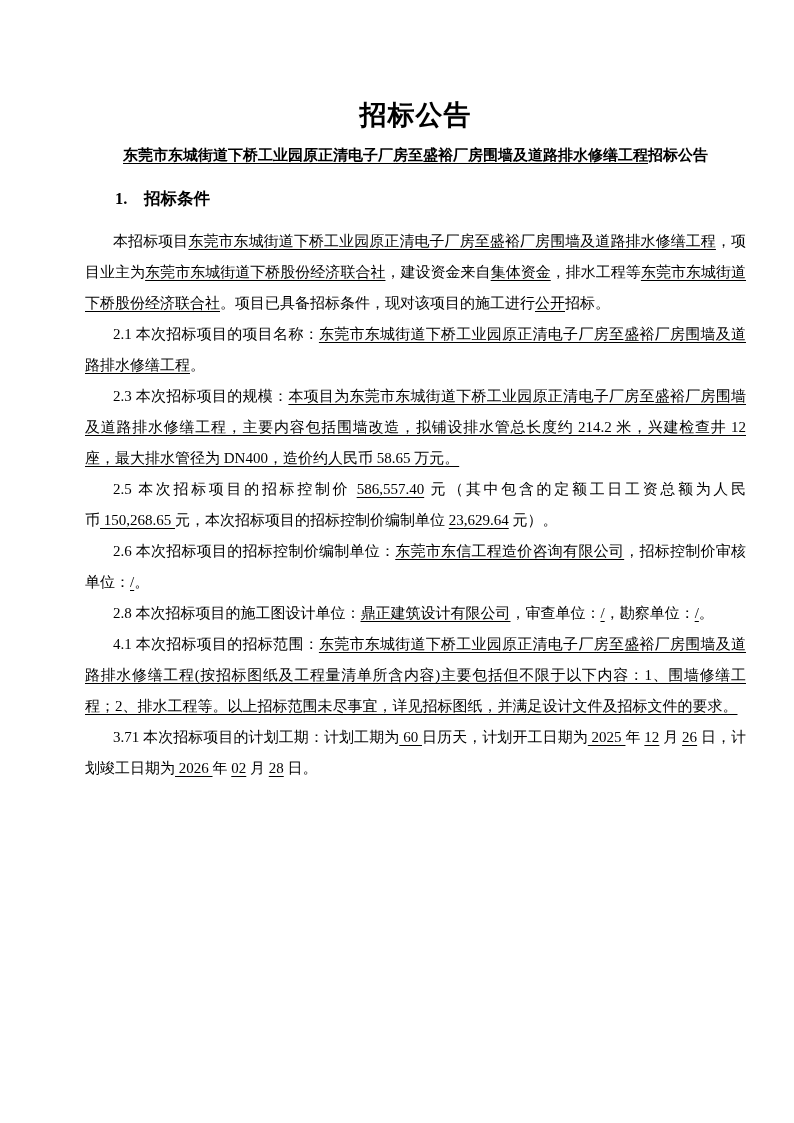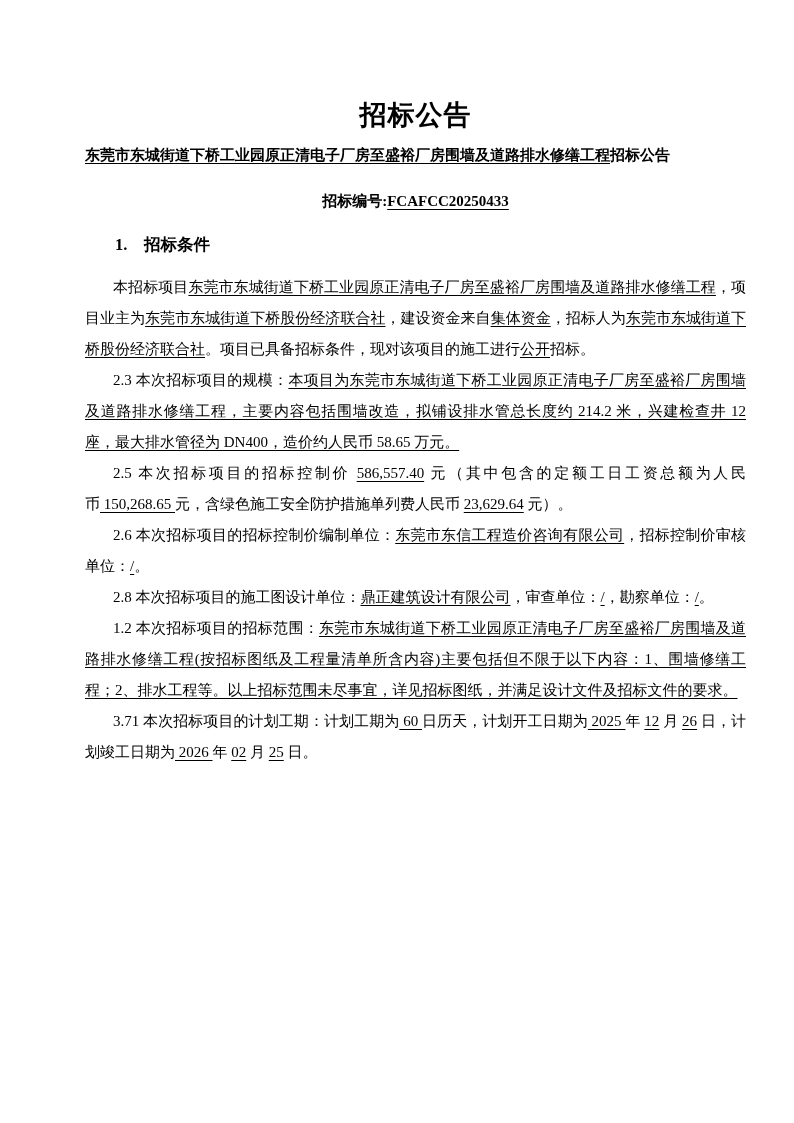--- a/index.html
+++ b/index.html
@@ -22,25 +22,25 @@
   }
   .title {
     margin: 0;
     font-size: 27px;
     line-height: 38px;
     font-weight: bold;
     text-align: center;
     letter-spacing: 1px;
   }
   .subtitle {
-    margin: 6px 0 15px 0;
+    margin: 6px 0 1px 0;
     font-size: 15px;
     line-height: 31px;
     font-weight: bold;
-    text-align: left;
+    text-align: center;
   }
   .tender-no {
     margin: 0;
     font-size: 15px;
     line-height: 31px;
     font-weight: bold;
     text-align: center;
   }
   .sec-heading {
     margin: 12px;
@@ -63,27 +63,27 @@
 </style>
 </head>
 <body>
 
 <div class="page">
 
   <h1 class="title">招标公告</h1>
 
   <div class="subtitle"><span class="u">东莞市东城街道下桥工业园原正清电子厂房至盛裕厂房围墙及道路排水修缮工程</span><span>招标公告</span></div>
 
-  <div class="tender-no"><span>招标编号:</span><span class="u">FCAFCC20250433</span></div>
 
   <h2 class="sec-heading">1.　招标条件</h2>
 
-  <p class="body-p"><span>本招标项目</span><span class="u">东莞市东城街道下桥工业园原正清电子厂房至盛裕厂房围墙及道路排水修缮工程</span><span>，项目业主为</span><span class="u">东莞市东城街道下桥股份经济联合社</span><span>，建设资金来自</span><span class="u">集体资金</span><span>，招标人为</span><span class="u">东莞市东城街道下桥股份经济联合社</span><span>。项目已具备招标条件，现对该项目的施工进行</span><span class="u">公开</span><span>招标。</span></p>
+  <p class="body-p"><span>本招标项目</span><span class="u">东莞市东城街道下桥工业园原正清电子厂房至盛裕厂房围墙及道路排水修缮工程</span><span>，项目业主为</span><span class="u">东莞市东城街道下桥股份经济联合社</span><span>，建设资金来自</span><span class="u">集体资金</span><span>，排水工程等</span><span class="u">东莞市东城街道下桥股份经济联合社</span><span>。项目已具备招标条件，现对该项目的施工进行</span><span class="u">公开</span><span>招标。</span></p>
 
 
+  <p class="body-p"><span>2.1 本次招标项目的项目名称：</span><span class="u">东莞市东城街道下桥工业园原正清电子厂房至盛裕厂房围墙及道路排水修缮工程</span><span>。</span></p>
   <p class="body-p"><span>2.3 本次招标项目的规模：</span><span class="u">本项目为东莞市东城街道下桥工业园原正清电子厂房至盛裕厂房围墙及道路排水修缮工程，主要内容包括围墙改造，拟铺设排水管总长度约 214.2 米，兴建检查井 12 座，最大排水管径为 DN400，造价约人民币 58.65 万元。</span></p>
-  <p class="body-p"><span>2.5 本次招标项目的招标控制价 </span><span class="u">586,557.40</span><span> 元（其中包含的定额工日工资总额为人民币</span><span class="u">&nbsp;150,268.65&nbsp;</span><span>元，含绿色施工安全防护措施单列费人民币 </span><span class="u">23,629.64</span><span> 元）。</span></p>
+  <p class="body-p"><span>2.5 本次招标项目的招标控制价 </span><span class="u">586,557.40</span><span> 元（其中包含的定额工日工资总额为人民币</span><span class="u">&nbsp;150,268.65&nbsp;</span><span>元，本次招标项目的招标控制价编制单位 </span><span class="u">23,629.64</span><span> 元）。</span></p>
   <p class="body-p"><span>2.6 本次招标项目的招标控制价编制单位：</span><span class="u">东莞市东信工程造价咨询有限公司</span><span>，招标控制价审核单位：</span><span class="u">/</span><span>。</span></p>
   <p class="body-p"><span>2.8 本次招标项目的施工图设计单位：</span><span class="u">鼎正建筑设计有限公司</span><span>，审查单位：</span><span class="u">/</span><span>，勘察单位：</span><span class="u">/</span><span>。</span></p>
-  <p class="body-p"><span>1.2 本次招标项目的招标范围：</span><span class="u">东莞市东城街道下桥工业园原正清电子厂房至盛裕厂房围墙及道路排水修缮工程(按招标图纸及工程量清单所含内容)主要包括但不限于以下内容：1、围墙修缮工程；2、排水工程等。以上招标范围未尽事宜，详见招标图纸，并满足设计文件及招标文件的要求。</span></p>
-  <p class="body-p"><span>3.71 本次招标项目的计划工期：计划工期为</span><span class="u">&nbsp;60&nbsp;</span><span>日历天，计划开工日期为</span><span class="u">&nbsp;2025&nbsp;</span><span>年 </span><span class="u">12</span><span> 月 </span><span class="u">26</span><span> 日，计划竣工日期为</span><span class="u">&nbsp;2026&nbsp;</span><span>年 </span><span class="u">02</span><span> 月 </span><span class="u">25</span><span> 日。</span></p>
+  <p class="body-p"><span>4.1 本次招标项目的招标范围：</span><span class="u">东莞市东城街道下桥工业园原正清电子厂房至盛裕厂房围墙及道路排水修缮工程(按招标图纸及工程量清单所含内容)主要包括但不限于以下内容：1、围墙修缮工程；2、排水工程等。以上招标范围未尽事宜，详见招标图纸，并满足设计文件及招标文件的要求。</span></p>
+  <p class="body-p"><span>3.71 本次招标项目的计划工期：计划工期为</span><span class="u">&nbsp;60&nbsp;</span><span>日历天，计划开工日期为</span><span class="u">&nbsp;2025&nbsp;</span><span>年 </span><span class="u">12</span><span> 月 </span><span class="u">26</span><span> 日，计划竣工日期为</span><span class="u">&nbsp;2026&nbsp;</span><span>年 </span><span class="u">02</span><span> 月 </span><span class="u">28</span><span> 日。</span></p>
 
 </div>
 
 </body></html>

